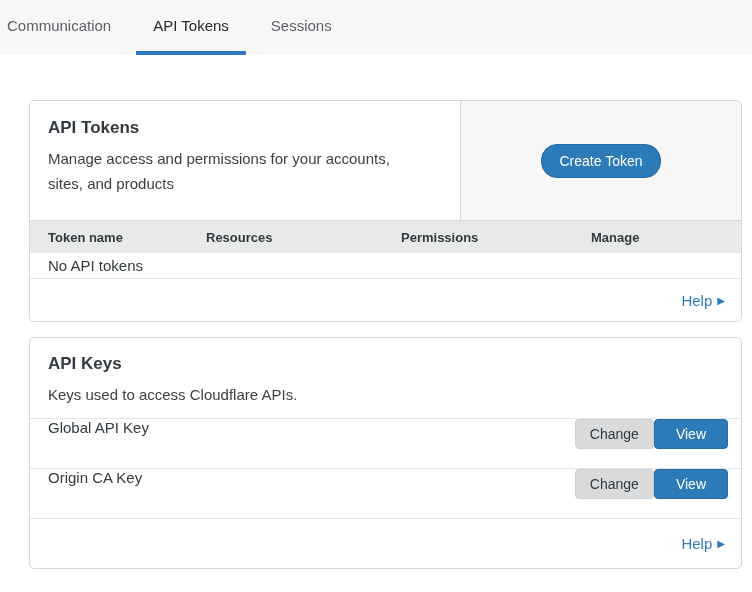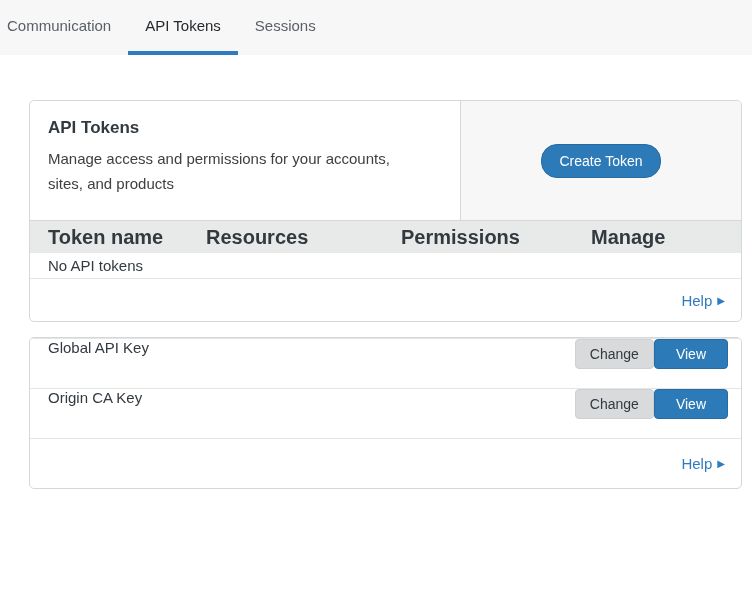--- a/index.html
+++ b/index.html
@@ -9,20 +9,21 @@
     font-family: "Liberation Sans", sans-serif;
     overflow: hidden;
   }
   
   .tabbar {
     height: 55px;
     background: #f7f7f7;
     display: flex;
     align-items: stretch;
     padding-left: 0;
+    gap: 8px;
   }
   .tab {
     display: flex;
     align-items: center;
     padding: 0 17px;
     font-size: 15px;
     color: #5a5f66;
     border-bottom: 4px solid transparent;
     cursor: pointer;
     white-space: nowrap;
@@ -82,21 +83,21 @@
   .token-table-head {
     display: grid;
     grid-template-columns: 158px 195px 190px 1fr;
     align-items: center;
     height: 33px;
     padding: 0 18px;
     background: #e8eae9;
     border-top: 1px solid #d5d8d9;
   }
   .token-table-head span {
-    font-size: 20px;
+    font-size: 13px;
     font-weight: bold;
     color: #333a3f;
   }
   .empty-row {
     height: 26px;
     display: flex;
     align-items: center;
     padding: 0 18px;
     font-size: 15px;
     color: #333a3f;
@@ -191,20 +192,24 @@
 
     <div class="help-row">
       <a class="help-link">
         <span>Help</span>
         <span class="help-arrow">▶</span>
       </a>
     </div>
   </section>
 
   <section class="card">
+    <div class="keys-header">
+      <h2 class="card-title">API Keys</h2>
+      <p class="card-desc">Keys used to access Cloudflare APIs.</p>
+    </div>
 
     <div class="key-row">
       <span class="key-name">Global API Key</span>
       <span class="key-actions">
         <button class="btn-secondary">Change</button>
         <button class="btn-view">View</button>
       </span>
     </div>
 
     <div class="key-row">

